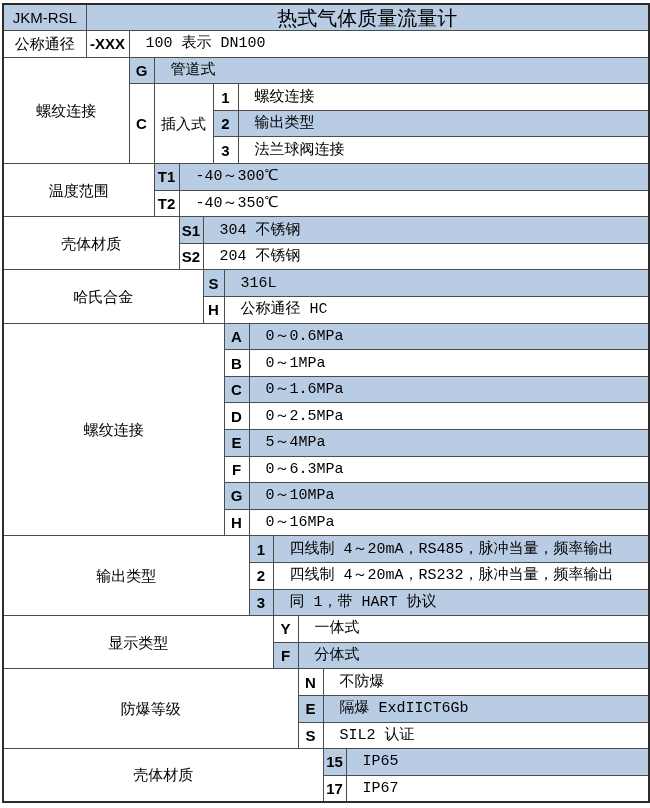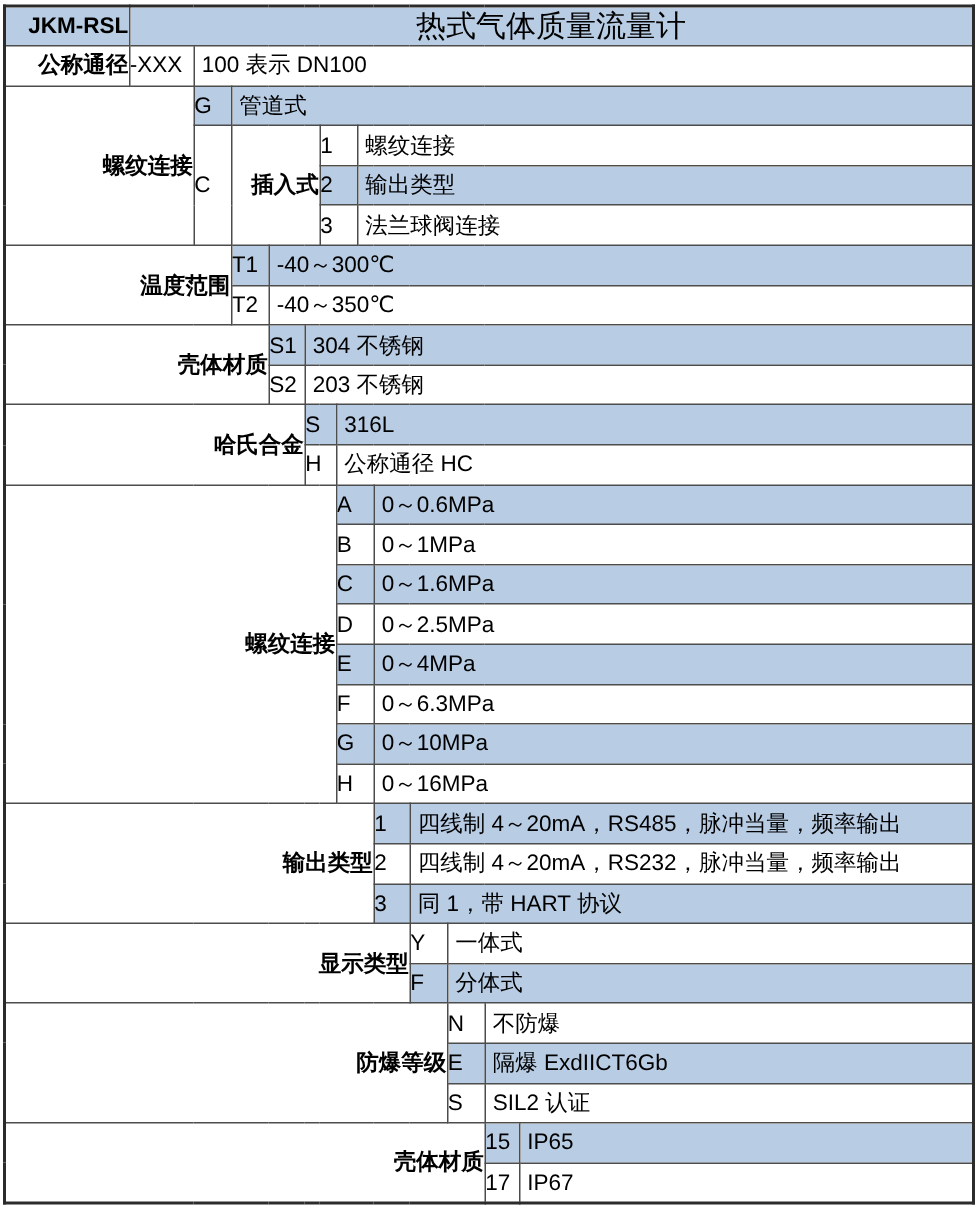--- a/index.html
+++ b/index.html
@@ -26,23 +26,23 @@
     border:1px solid var(--border);
     padding:0;
     font-size:15px;
     line-height:1;
     vertical-align:middle;
     overflow:hidden;
     white-space:nowrap;
   }
   tr{height:26.6px;}
   .blue{background:var(--row-blue);}
-  .lbl{text-align:right;font-weight:bold;}
-  .code{text-align:left;}
-  .desc{text-align:left;padding-left:5px;}
+  .lbl{text-align:center;}
+  .code{text-align:center;font-weight:bold;}
+  .desc{text-align:left;padding-left:16px;font-family:Liberation Mono, monospace;}
   .ttl{text-align:center;font-size:20px;}
 </style>
 </head>
 <body>
 
 <table class="spec">
   <colgroup>
     <col style="width:83px">
       <col style="width:43px">
       <col style="width:25px">
@@ -101,21 +101,21 @@
     <td class="desc" colspan="10">-40～350℃</td>
   </tr>
 
   <tr>
     <td class="lbl" colspan="4" rowspan="2">壳体材质</td>
     <td class="blue code">S1</td>
     <td class="blue desc" colspan="9">304 不锈钢</td>
   </tr>
   <tr>
     <td class="code">S2</td>
-    <td class="desc" colspan="9">203 不锈钢</td>
+    <td class="desc" colspan="9">204 不锈钢</td>
   </tr>
 
   <tr>
     <td class="lbl" colspan="5" rowspan="2">哈氏合金</td>
     <td class="blue code" colspan="2">S</td>
     <td class="blue desc" colspan="7">316L</td>
   </tr>
   <tr>
     <td class="code" colspan="2">H</td>
     <td class="desc" colspan="7">公称通径 HC</td>
@@ -133,21 +133,21 @@
   <tr>
     <td class="blue code" colspan="2">C</td>
     <td class="blue desc" colspan="5">0～1.6MPa</td>
   </tr>
   <tr>
     <td class="code" colspan="2">D</td>
     <td class="desc" colspan="5">0～2.5MPa</td>
   </tr>
   <tr>
     <td class="blue code" colspan="2">E</td>
-    <td class="blue desc" colspan="5">0～4MPa</td>
+    <td class="blue desc" colspan="5">5～4MPa</td>
   </tr>
   <tr>
     <td class="code" colspan="2">F</td>
     <td class="desc" colspan="5">0～6.3MPa</td>
   </tr>
   <tr>
     <td class="blue code" colspan="2">G</td>
     <td class="blue desc" colspan="5">0～10MPa</td>
   </tr>
   <tr>

